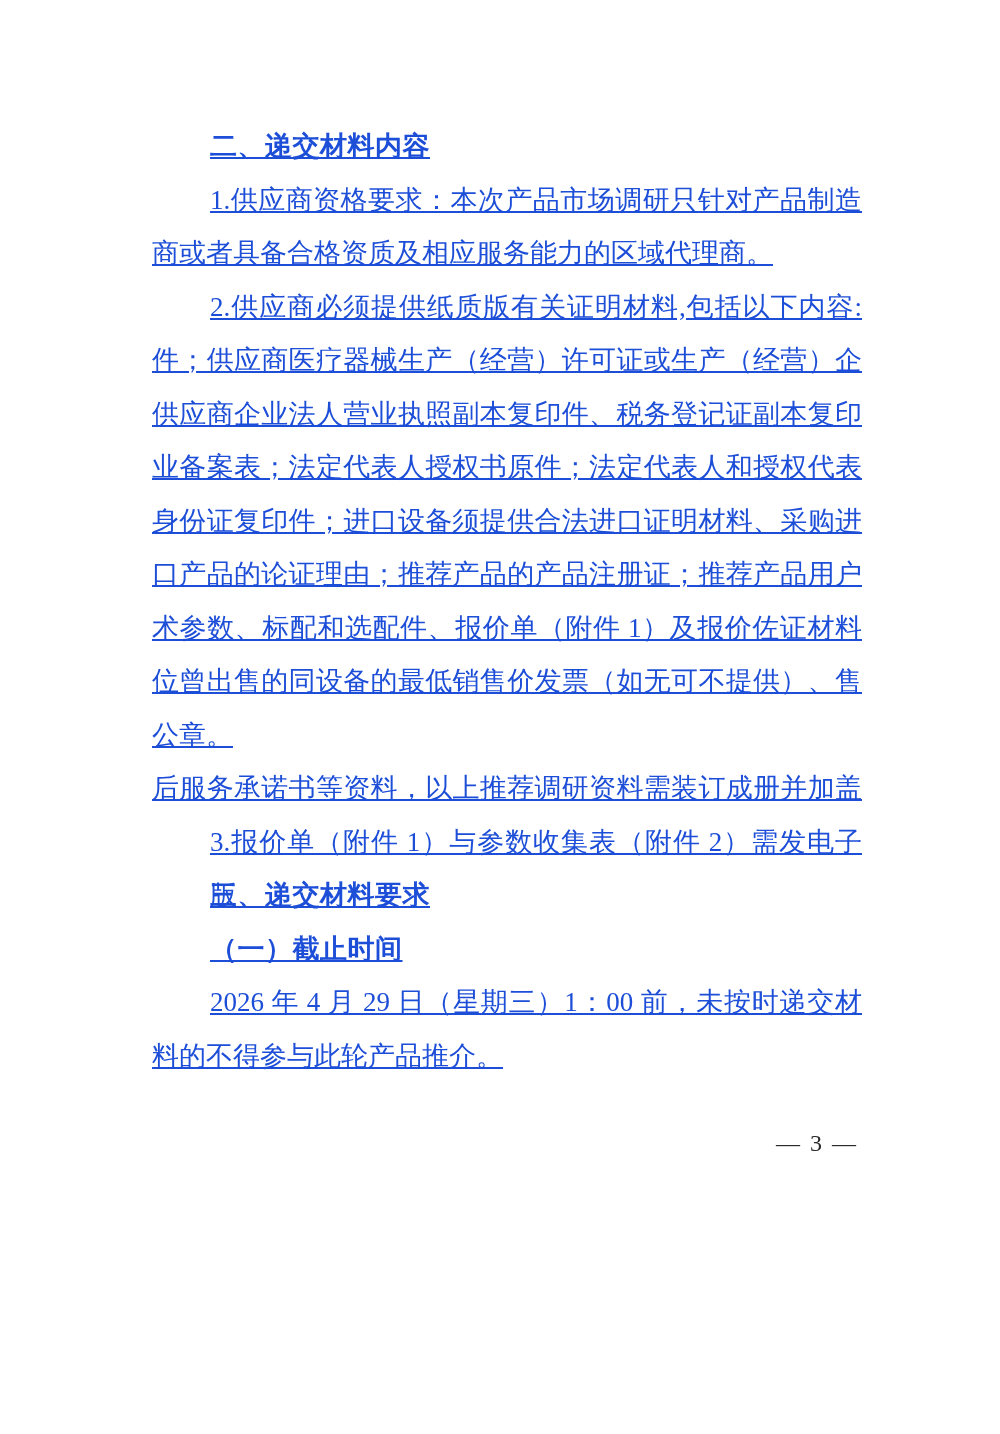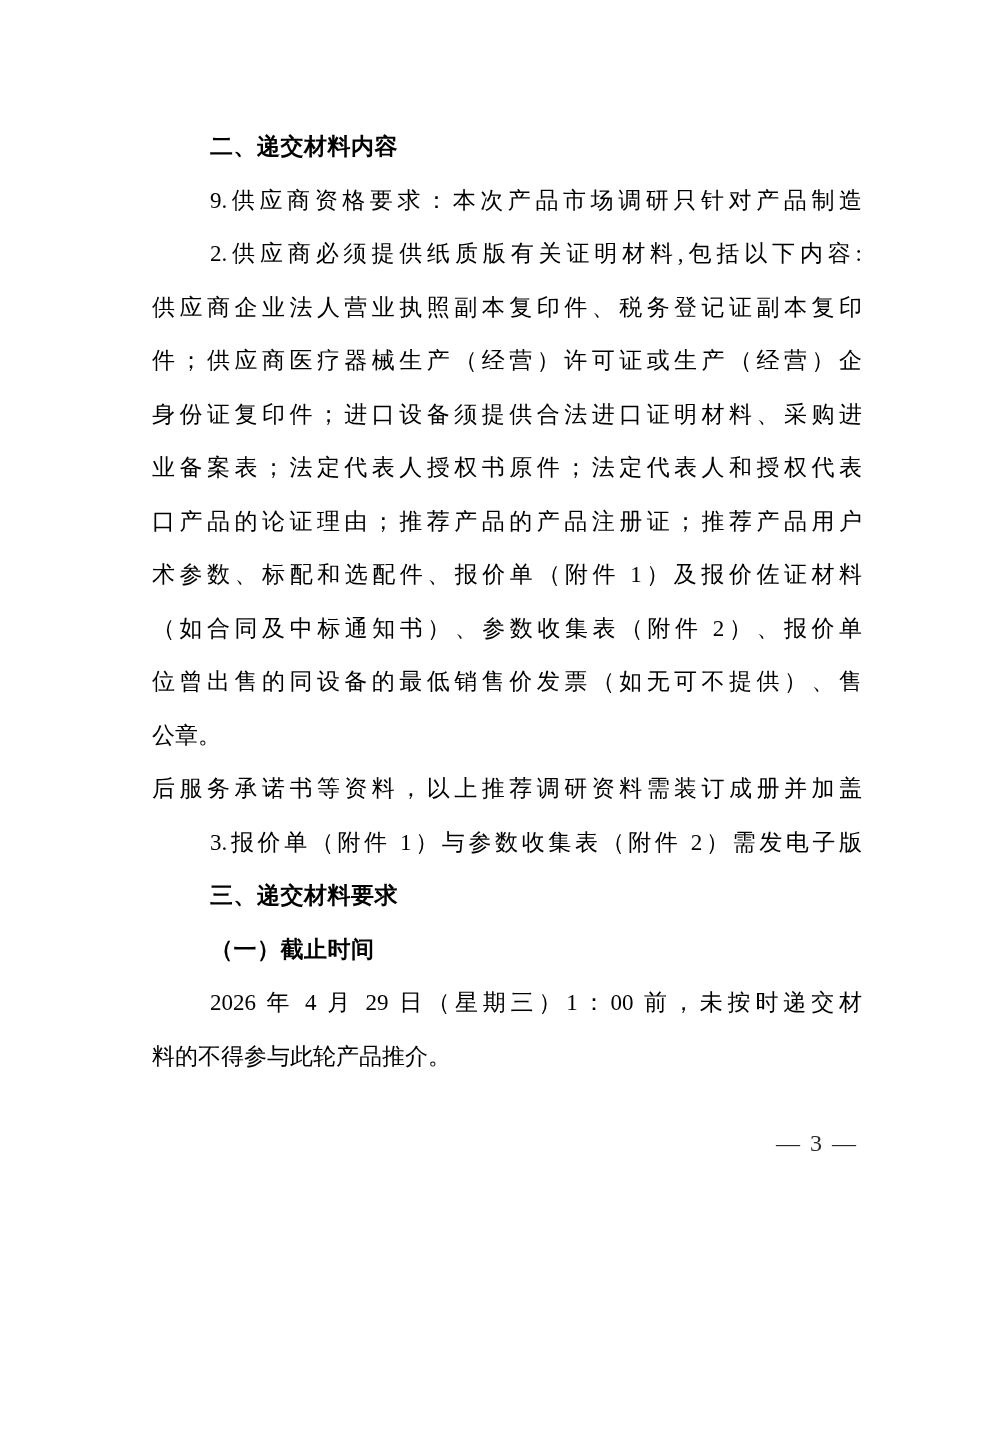--- a/index.html
+++ b/index.html
@@ -16,24 +16,25 @@
   }
   .doc {
     position: absolute;
     left: 152px;
     top: 120px;
     width: 710px;
   }
   .line {
     height: 53.5px;
     line-height: 53.5px;
-    font-size: 23px;
+    font-size: 27px;
     font-family: "Liberation Serif", "DejaVu Serif", serif;
     white-space: normal;
-    color: #000000;
+    color: #1d4ed8;
+    text-decoration: underline;
   }
   .indent {
     padding-left: 58px;
   }
   .justify {
     text-align: justify;
     text-align-last: justify;
   }
   .h-sans {
     font-family: "Liberation Sans", "DejaVu Sans", sans-serif;
@@ -55,29 +56,29 @@
     font-family: "Liberation Serif", "DejaVu Serif", serif;
     color: #2a2a2a;
     letter-spacing: 2px;
   }
 </style>
 </head>
 <body>
 
 <div class="doc">
   <div class="line h-sans indent">二、递交材料内容</div>
-  <div class="line indent justify">9.供应商资格要求：本次产品市场调研只针对产品制造</div>
+  <div class="line indent justify">1.供应商资格要求：本次产品市场调研只针对产品制造</div>
+  <div class="line">商或者具备合格资质及相应服务能力的区域代理商。</div>
   <div class="line indent justify">2.供应商必须提供纸质版有关证明材料,包括以下内容:</div>
+  <div class="line justify">件；供应商医疗器械生产（经营）许可证或生产（经营）企</div>
   <div class="line justify">供应商企业法人营业执照副本复印件、税务登记证副本复印</div>
-  <div class="line justify">件；供应商医疗器械生产（经营）许可证或生产（经营）企</div>
+  <div class="line justify">业备案表；法定代表人授权书原件；法定代表人和授权代表</div>
   <div class="line justify">身份证复印件；进口设备须提供合法进口证明材料、采购进</div>
-  <div class="line justify">业备案表；法定代表人授权书原件；法定代表人和授权代表</div>
   <div class="line justify">口产品的论证理由；推荐产品的产品注册证；推荐产品用户</div>
   <div class="line justify">术参数、标配和选配件、报价单（附件 1）及报价佐证材料</div>
-  <div class="line justify">（如合同及中标通知书）、参数收集表（附件 2）、报价单</div>
   <div class="line justify">位曾出售的同设备的最低销售价发票（如无可不提供）、售</div>
   <div class="line">公章。</div>
   <div class="line justify">后服务承诺书等资料，以上推荐调研资料需装订成册并加盖</div>
   <div class="line indent justify">3.报价单（附件 1）与参数收集表（附件 2）需发电子版</div>
   <div class="line h-sans indent">三、递交材料要求</div>
   <div class="line h-serif indent">（一）截止时间</div>
   <div class="line indent justify">2026 年 4 月 29 日（星期三）1：00 前，未按时递交材</div>
   <div class="line">料的不得参与此轮产品推介。</div>
   <div class="pagenum">— 3 —</div>
 </div>

